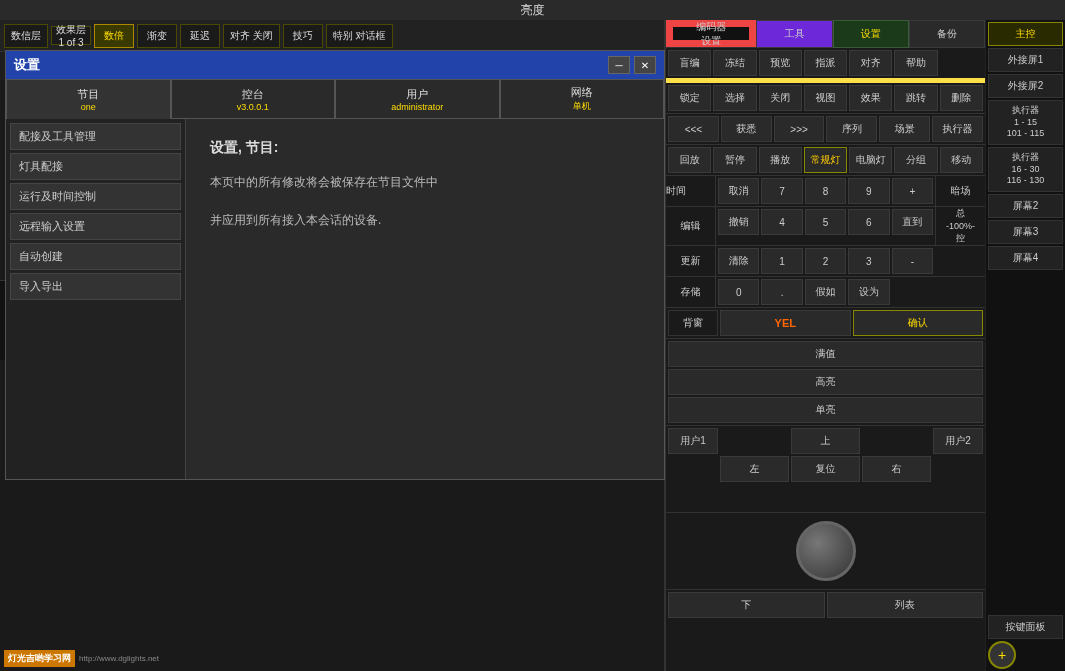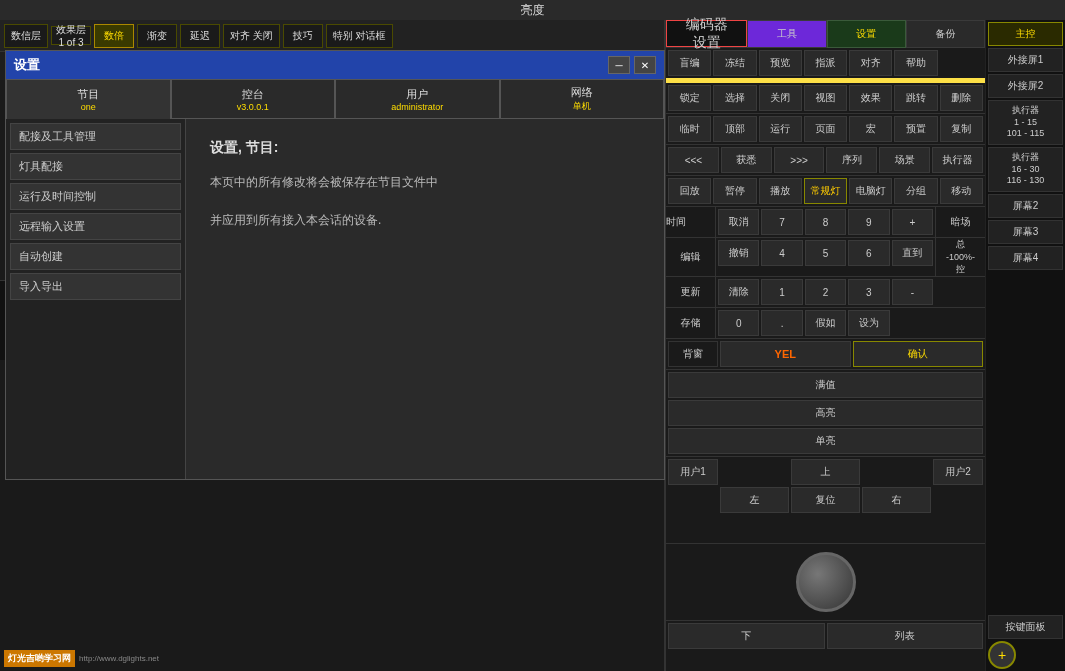--- a/index.html
+++ b/index.html
@@ -518,21 +518,21 @@
 
     <div class="watermark">
       <div class="watermark-logo">灯光吉哟学习网</div>
       <div class="watermark-text">http://www.dglights.net</div>
     </div>
   </div>
 
   <div class="center-right">
 
     <div style="display:flex; height:28px; background:#111; align-items:center; border-bottom:1px solid #333;">
-      <div style="flex:1; display:flex; flex-direction:column; align-items:center; justify-content:center; color:#ccc; font-size:14px; border:1px solid #ef4444; height:100%; cursor:pointer;">
+      <div style="flex:1; display:flex; flex-direction:column; align-items:center; justify-content:center; color:#ccc; font-size:10px; border:7px solid #ef4444; height:100%; cursor:pointer;">
         <span>编码器</span>
         <span>设置</span>
       </div>
       <div style="flex:3; display:flex;">
         <button style="flex:1; background:#6d28d9; border:1px solid #3a3a3a; color:#ccc; font-size:10px; cursor:pointer; height:28px;">工具</button>
         <button style="flex:1; background:#1a3a1a; border:1px solid #3a5a3a; color:#ffdd00; font-size:10px; cursor:pointer; height:28px;">设置</button>
         <button style="flex:1; background:#2a2a2a; border:1px solid #3a3a3a; color:#ccc; font-size:10px; cursor:pointer; height:28px;">备份</button>
       </div>
     </div>
 
@@ -548,29 +548,20 @@
     <div style="display:grid; grid-template-columns: repeat(7,1fr); gap:2px; padding:2px; border-bottom:1px solid #333;">
       <button class="small-btn">锁定</button>
       <button class="small-btn">选择</button>
       <button class="small-btn">关闭</button>
       <button class="small-btn">视图</button>
       <button class="small-btn">效果</button>
       <button class="small-btn">跳转</button>
       <button class="small-btn">删除</button>
     </div>
 
-    <div style="display:grid; grid-template-columns: repeat(7,1fr); gap:2px; padding:2px; border-bottom:1px solid #333;">
-      <button class="small-btn">临时</button>
-      <button class="small-btn">顶部</button>
-      <button class="small-btn">运行</button>
-      <button class="small-btn">页面</button>
-      <button class="small-btn">宏</button>
-      <button class="small-btn">预置</button>
-      <button class="small-btn">复制</button>
-    </div>
 
     <div style="display:grid; grid-template-columns: repeat(6,1fr); gap:2px; padding:2px; border-bottom:1px solid #333;">
       <button class="small-btn">&lt;&lt;&lt;</button>
       <button class="small-btn">获悉</button>
       <button class="small-btn">&gt;&gt;&gt;</button>
       <button class="small-btn">序列</button>
       <button class="small-btn">场景</button>
       <button class="small-btn">执行器</button>
     </div>
 

